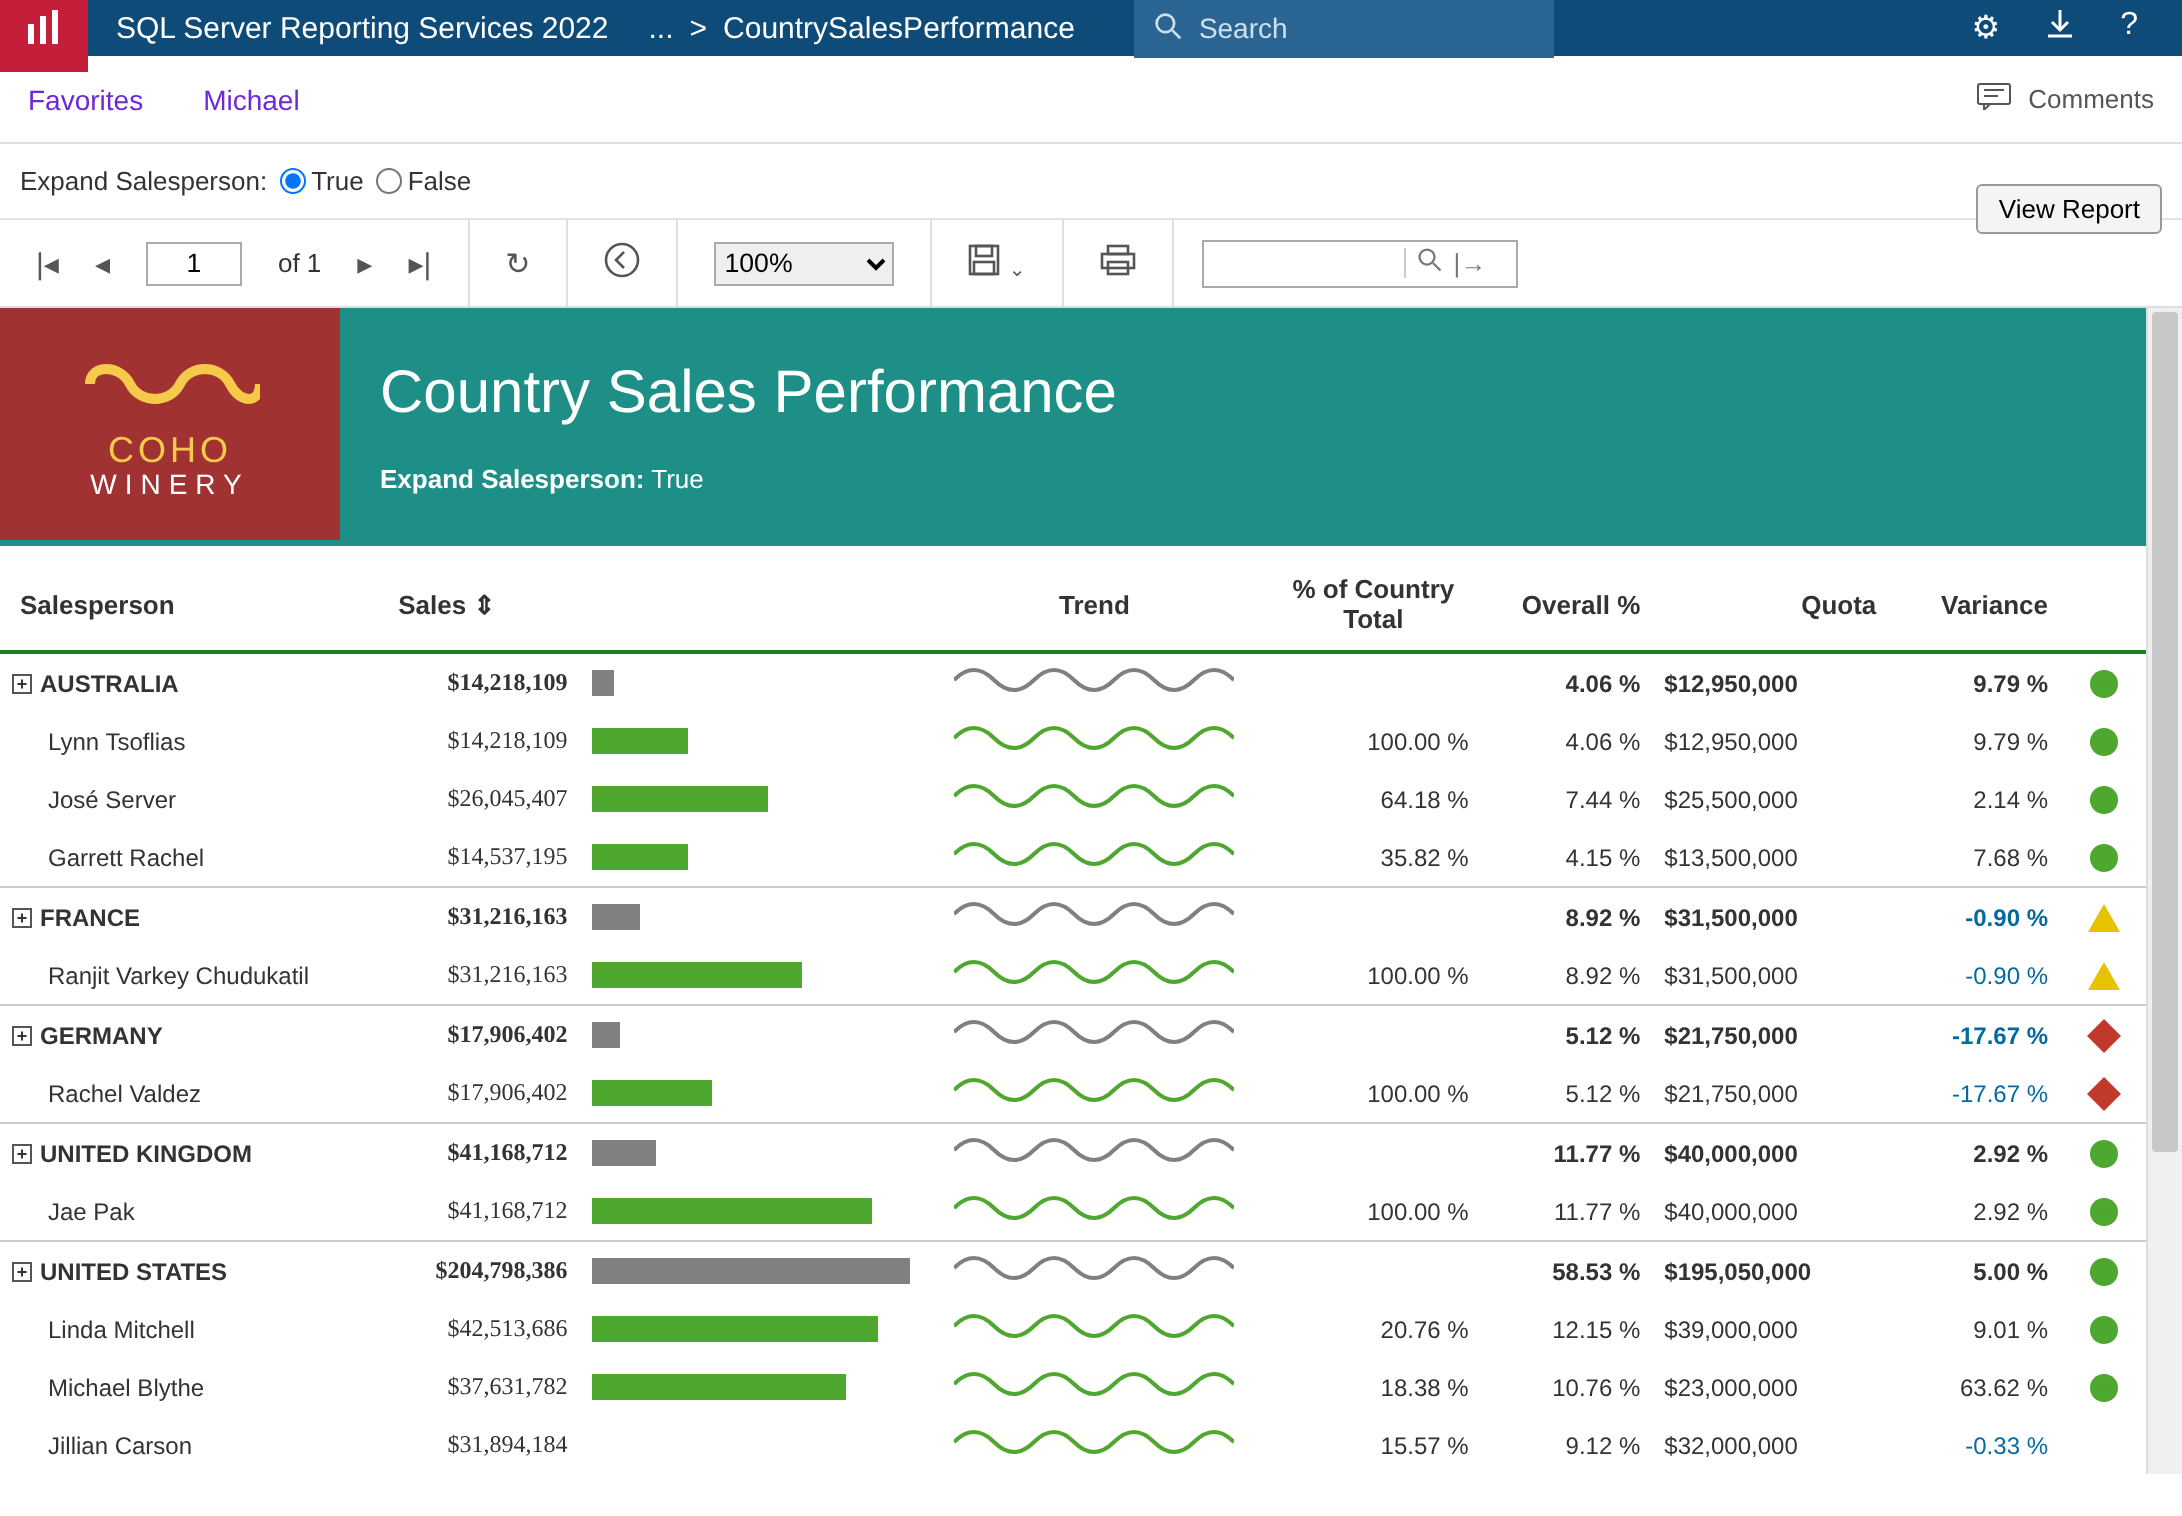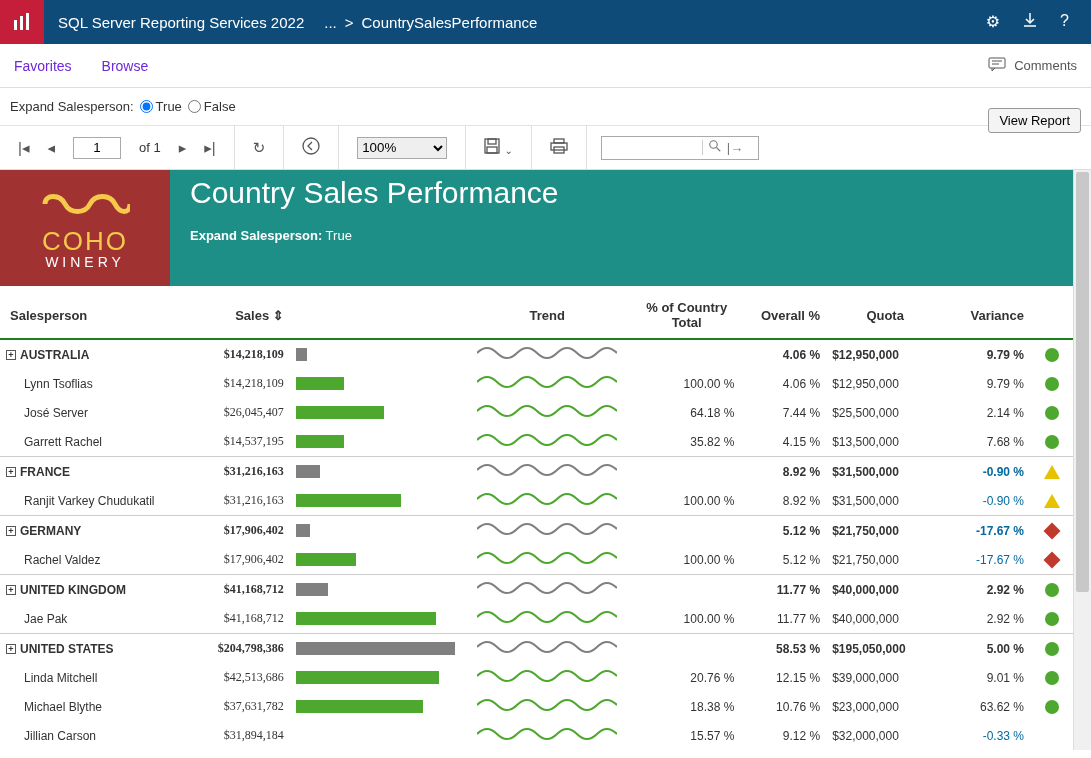--- a/index.html
+++ b/index.html
@@ -1,17 +1,17 @@
 <!DOCTYPE html>
 <html><head>
 <meta charset="utf-8">
 <style>
 * { box-sizing: border-box; margin: 0; padding: 0; }
 body { font-family: "Segoe UI", Arial, sans-serif; font-size: 13px; color: #333; background: #fff; width: 1091px; }
-.topbar { background: #0f4b79; height: 44px; display: flex; align-items: center; color: #fff; }
+.topbar { background: #0f4b79; height: 28px; display: flex; align-items: center; color: #fff; }
 .logo-box { background: #c41e3a; width: 44px; height: 44px; display: flex; align-items: center; justify-content: center; }
 .topbar-title { margin-left: 14px; font-size: 15px; font-weight: 400; }
 .breadcrumb { margin-left: 20px; font-size: 15px; display: flex; align-items: center; gap: 8px; }
 .searchbox { margin-left: 30px; background: #2a6594; height: 30px; display: flex; align-items: center; padding: 0 10px; width: 210px; }
 .searchbox input { background: transparent; border: none; color: #cfe0ec; outline: none; font-size: 14px; margin-left: 8px; width: 160px; }
 .searchbox input::placeholder { color: #cfe0ec; }
 .top-icons { margin-left: auto; display: flex; gap: 22px; padding-right: 22px; }
 .top-icons span { cursor: pointer; font-size: 16px; color: #fff; }
 .navbar { height: 44px; display: flex; align-items: center; padding: 0 14px; border-bottom: 1px solid #ddd; }
 .navbar a { color: #6d28d9; text-decoration: none; margin-right: 30px; font-size: 14px; }
@@ -25,23 +25,23 @@
 .tool-ico { color: #555; font-size: 15px; cursor: pointer; }
 .page-num { width: 48px; height: 22px; border: 1px solid #aaa; text-align: center; }
 .zoom-sel { width: 90px; height: 22px; border: 1px solid #aaa; }
 .search-small { display: flex; align-items: center; border: 1px solid #aaa; height: 24px; width: 158px; margin-left: 14px; }
 .search-small input { border: none; outline: none; width: 100px; padding: 0 6px; }
 .search-small .sicons { border-left: 1px solid #ccc; padding: 0 6px; display: flex; gap: 6px; color: #777; }
 .report-area { display: flex; }
 .report-body { flex: 1; overflow: auto; }
 .report-header { background: #1e8f87; display: flex; align-items: flex-start; padding: 0; }
 .coho-logo { width: 170px; height: 116px; background: #a03232; display: flex; flex-direction: column; align-items: center; justify-content: center; color: #f5c94a; }
-.coho-text { color: #f5c94a; font-size: 26px; letter-spacing: 2px; line-height: 1; margin-top: 6px; }
+.coho-text { color: #f5c94a; font-size: 18px; letter-spacing: 2px; line-height: 1; margin-top: 6px; }
 .coho-sub { color: #fff; font-size: 14px; letter-spacing: 4px; }
-.report-title-area { padding: 6px 20px; }
+.report-title-area { padding: 26px 20px; }
 .report-title { color: #fff; font-size: 30px; font-weight: 300; }
 .report-sub { color: #fff; font-size: 13px; margin-top: 18px; }
 .report-sub b { font-weight: 600; }
 .report-table { width: 100%; border-collapse: collapse; margin-top: 6px; }
 .report-table th { text-align: center; padding: 8px 6px; font-size: 13px; font-weight: 600; border-bottom: 2px solid #1e7f1e; }
 .report-table th:first-child { text-align: left; padding-left: 10px; }
 .report-table td { padding: 3px 6px; font-size: 12px; vertical-align: middle; white-space: nowrap; }
 .report-table tr.country td { font-weight: 700; border-top: 1px solid #ccc; }
 .report-table tr.country:first-of-type td { border-top: none; }
 .col-sp { width: 180px; text-align: left; padding-left: 10px; }
@@ -78,36 +78,45 @@
         <rect x="8" y="4" width="3" height="14" fill="#fff"></rect>
         <rect x="14" y="1" width="3" height="17" fill="#fff"></rect>
       </svg>
   </div>
   <div class="topbar-title">SQL Server Reporting Services 2022</div>
   <div class="breadcrumb">
     <span>...</span>
     <span>&gt;</span>
     <span>CountrySalesPerformance</span>
   </div>
+  <div class="searchbox">
+    <span>
+      <svg width="14" height="14" viewBox="0 0 16 16" stroke="#cfe0ec" fill="none" stroke-width="1.5">
+          <circle cx="6.5" cy="6.5" r="5"></circle>
+          <line x1="10.5" y1="10.5" x2="15" y2="15"></line>
+        </svg>
+    </span>
+    <input placeholder="Search" style="">
+  </div>
   <div class="top-icons">
     <span>⚙</span>
     <span>
       <svg width="16" height="16" viewBox="0 0 16 16" stroke="#fff" fill="none" stroke-width="1.5">
           <line x1="8" y1="1" x2="8" y2="11"></line>
           <polyline points="4,7 8,11 12,7"></polyline>
           <line x1="2" y1="14" x2="14" y2="14"></line>
         </svg>
     </span>
     <span>?</span>
   </div>
 </div>
 
 <div class="navbar">
   <a href="#">Favorites</a>
-  <a href="#">Browse</a>
+  <a href="#">Michael</a>
   <div class="right">
     <span>
       <svg width="18" height="14" viewBox="0 0 18 14" stroke="#555" fill="none">
           <rect x="1" y="1" width="16" height="10" rx="1"></rect>
           <line x1="4" y1="4" x2="14" y2="4"></line>
           <line x1="4" y1="7" x2="11" y2="7"></line>
           <polyline points="4,11 4,14 7,11"></polyline>
         </svg>
     </span>
     <span>Comments</span>
@@ -198,26 +207,26 @@
     <div class="report-sub">
       <b>Expand Salesperson:</b> <span>True</span>
     </div>
   </div>
 </div>
 
 <table class="report-table">
   <thead>
     <tr>
       <th style="text-align:left">Salesperson</th>
-      <th style="text-align:right"><span>Sales</span> ⇕</th>
+      <th style="text-align:left"><span>Sales</span> ⇕</th>
       <th></th>
       <th>Trend</th>
       <th>% of Country Total</th>
       <th style="text-align:right">Overall %</th>
-      <th style="text-align:center">Quota</th>
+      <th style="text-align:right">Quota</th>
       <th style="text-align:right">Variance</th>
       <th></th>
     </tr>
   </thead>
   <tbody id="tbody">
           <tr class="country">
             <td class="col-sp"><span class="expand-box">+</span>AUSTRALIA</td>
             <td class="col-sales">$14,218,109</td>
             <td class="col-bar">
               <div class="bar-track">

